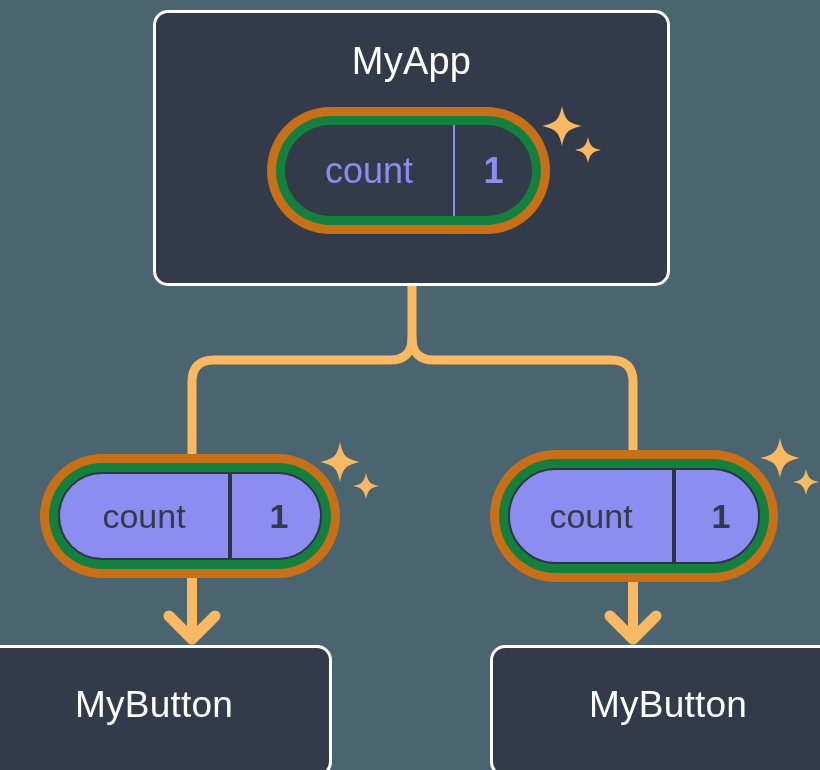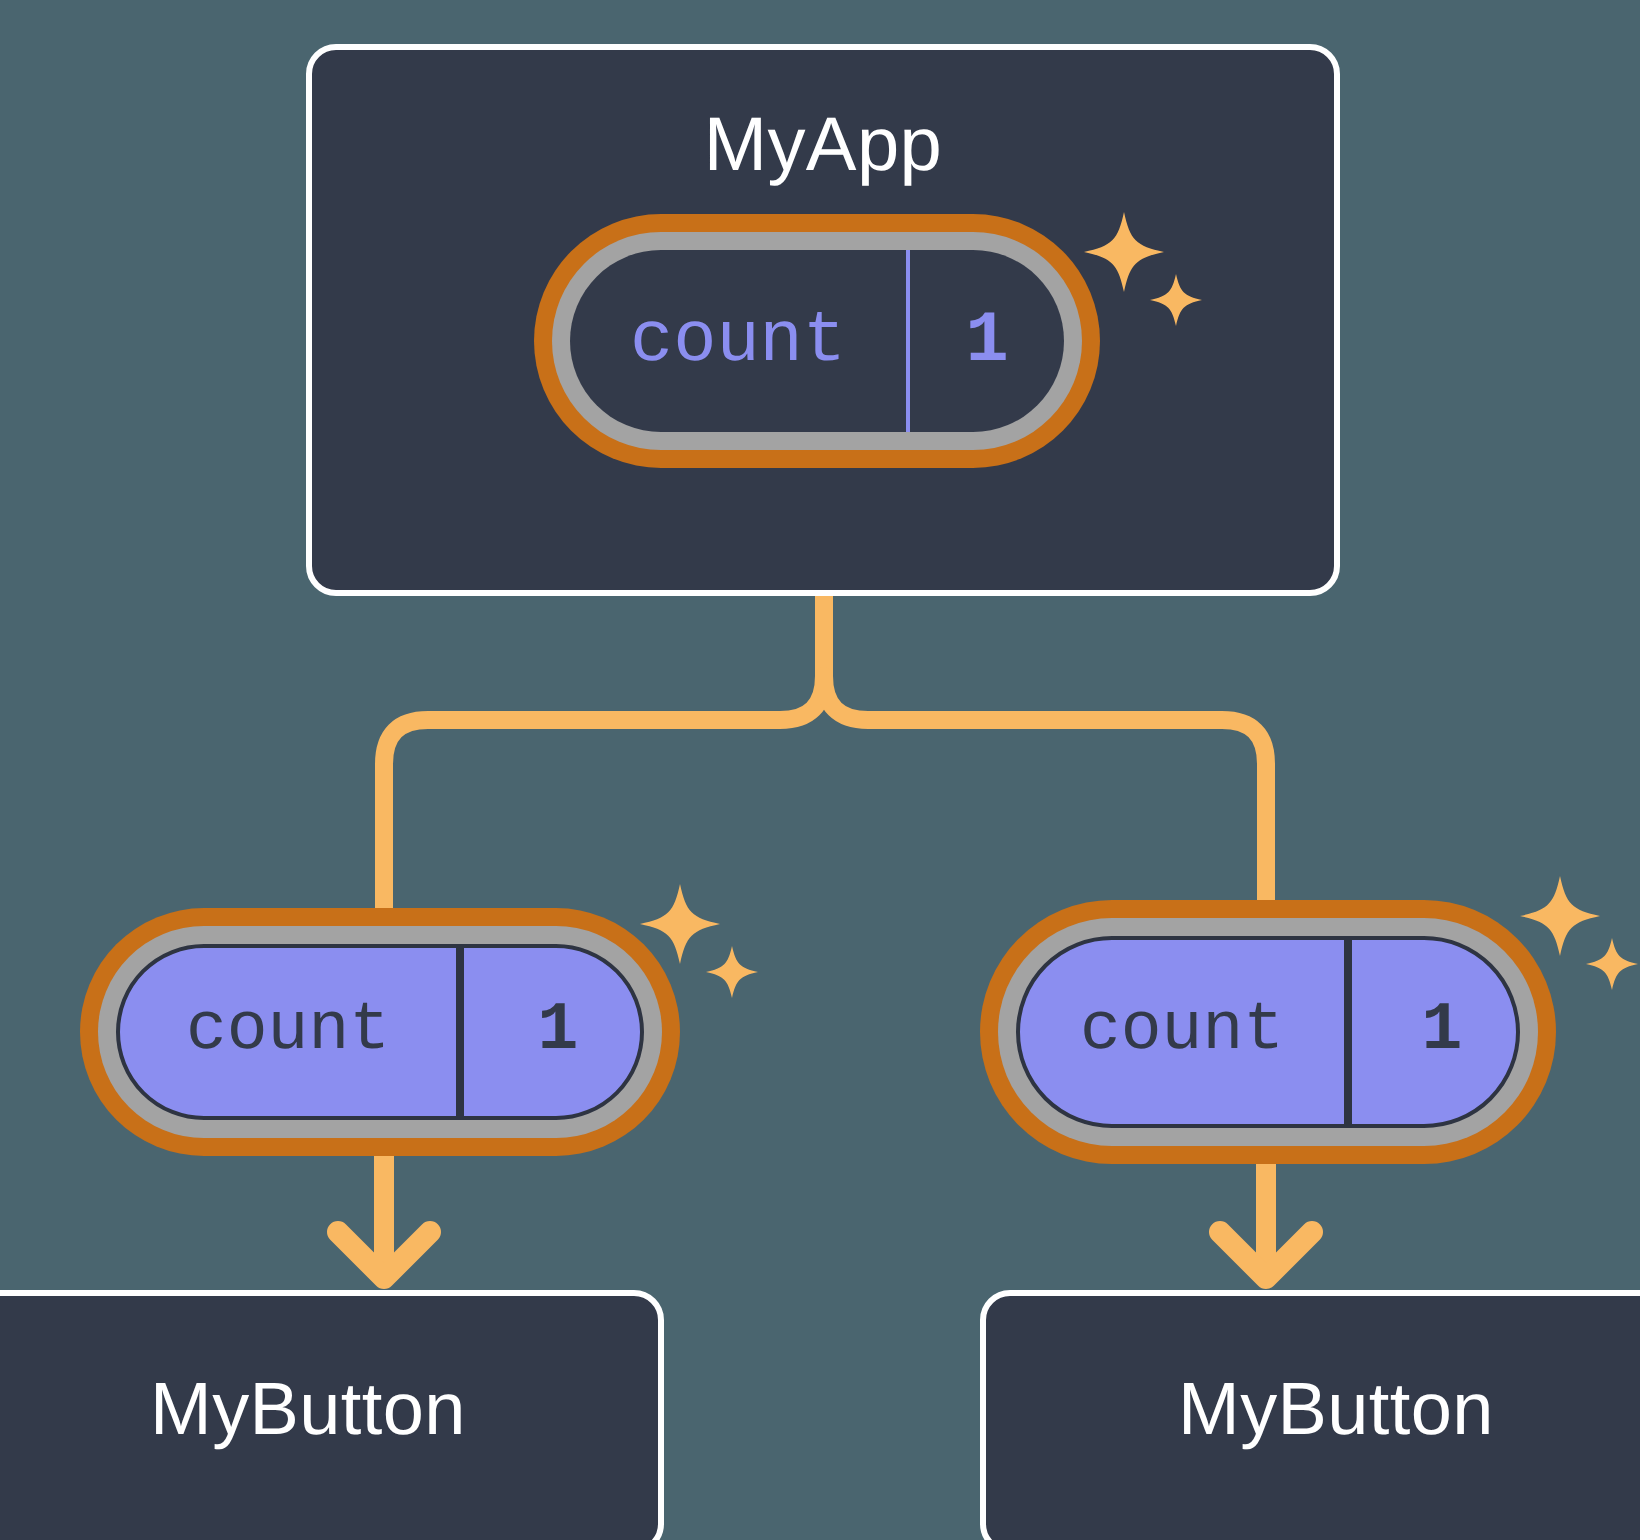--- a/index.html
+++ b/index.html
@@ -47,21 +47,20 @@
     letter-spacing: 0.2px;
     text-align: center;
     white-space: nowrap;
   }
 
   #card-myapp {
     left: 153px;
     top: 10px;
     width: 517px;
     height: 276px;
-    margin-top: 12px;
   }
   #card-myapp .card-title {
     margin-top: 27px;
   }
 
   .card-button {
     height: 132px;
     top: 645px;
   }
   #card-mybutton-left {
@@ -84,23 +83,22 @@
     border-radius: 999px;
     background: #c87018;               
     padding: 9px;
     z-index: 3;
   }
   .pill-inner {
     box-sizing: border-box;
     width: 100%;
     height: 100%;
     border-radius: 999px;
-    background: #a3a3a3;               
+    background: #15803d;               
     padding: 9px;
-    font-family: Liberation Mono, monospace;
   }
   .pill-body {
     box-sizing: border-box;
     width: 100%;
     height: 100%;
     border-radius: 999px;
     display: flex;
     align-items: stretch;
     overflow: hidden;
   }

